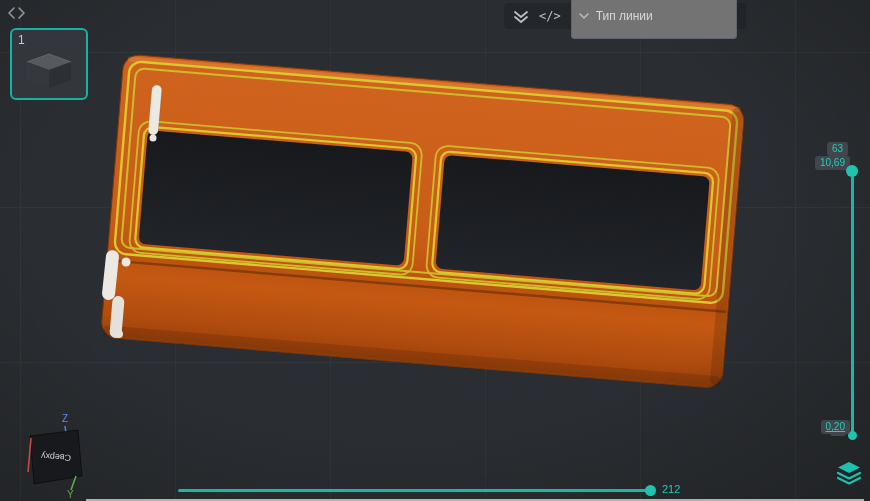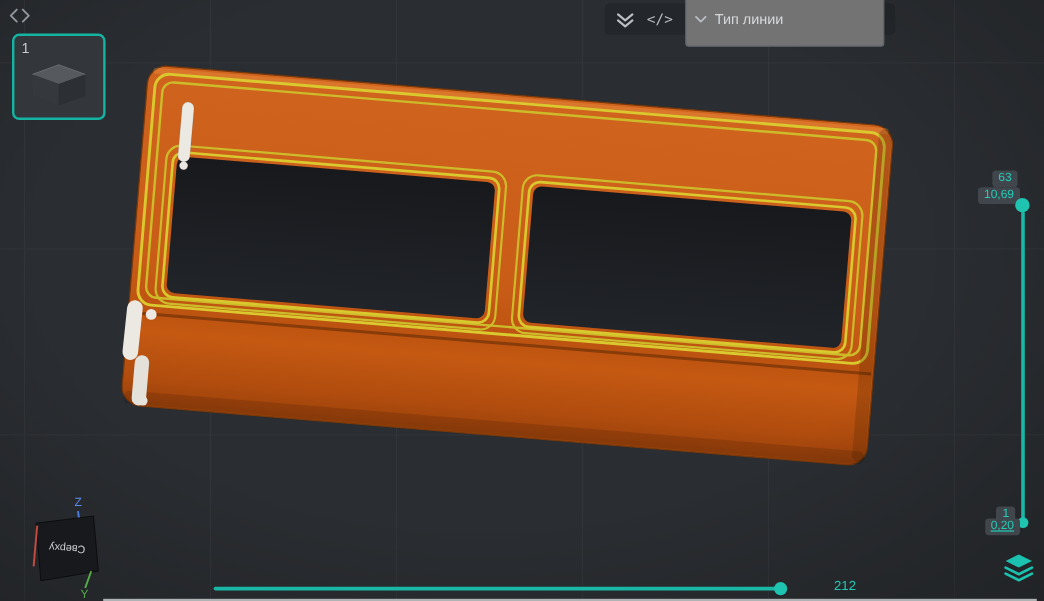--- a/index.html
+++ b/index.html
@@ -54,25 +54,25 @@
   .dot.top{left:846px;top:165px;width:12px;height:12px;}
   .dot.bot{left:848px;top:431px;width:9px;height:9px;}
   .dot.move{left:645px;top:485px;width:11px;height:11px;}
   .pill{
     position:absolute;background:#41464c;color:#23cdb8;border-radius:3px;
     font-size:10px;line-height:12px;padding:1px 5px;text-align:center;
   }
   .pill.p63{top:142px;right:22px;}
   .pill.p1260{top:156px;right:20px;}
   .pill.p1{top:422px;right:24px;}
-  .pill.p020{top:432px;right:20px;text-decoration:underline;}
+  .pill.p020{top:420px;right:20px;text-decoration:underline;}
 
   
   .track-h{position:absolute;left:178px;top:489px;width:472px;height:3px;background:#19b7a5;border-radius:2px;cursor:pointer;}
-  .move-val{position:absolute;left:662px;top:483px;font-size:11px;color:#21c9b5;margin-left:33px;}
+  .move-val{position:absolute;left:662px;top:483px;font-size:11px;color:#21c9b5;}
 
   .layers-btn{position:absolute;left:835px;top:459px;width:28px;height:28px;cursor:pointer;}
   .gizmo{position:absolute;left:18px;top:406px;cursor:pointer;}
   .bottom-strip{position:absolute;left:86px;bottom:0;width:778px;height:2px;background:#c8cbcd;opacity:.85;}
 </style>
 </head>
 <body>
 
 <div class="stage">
 

